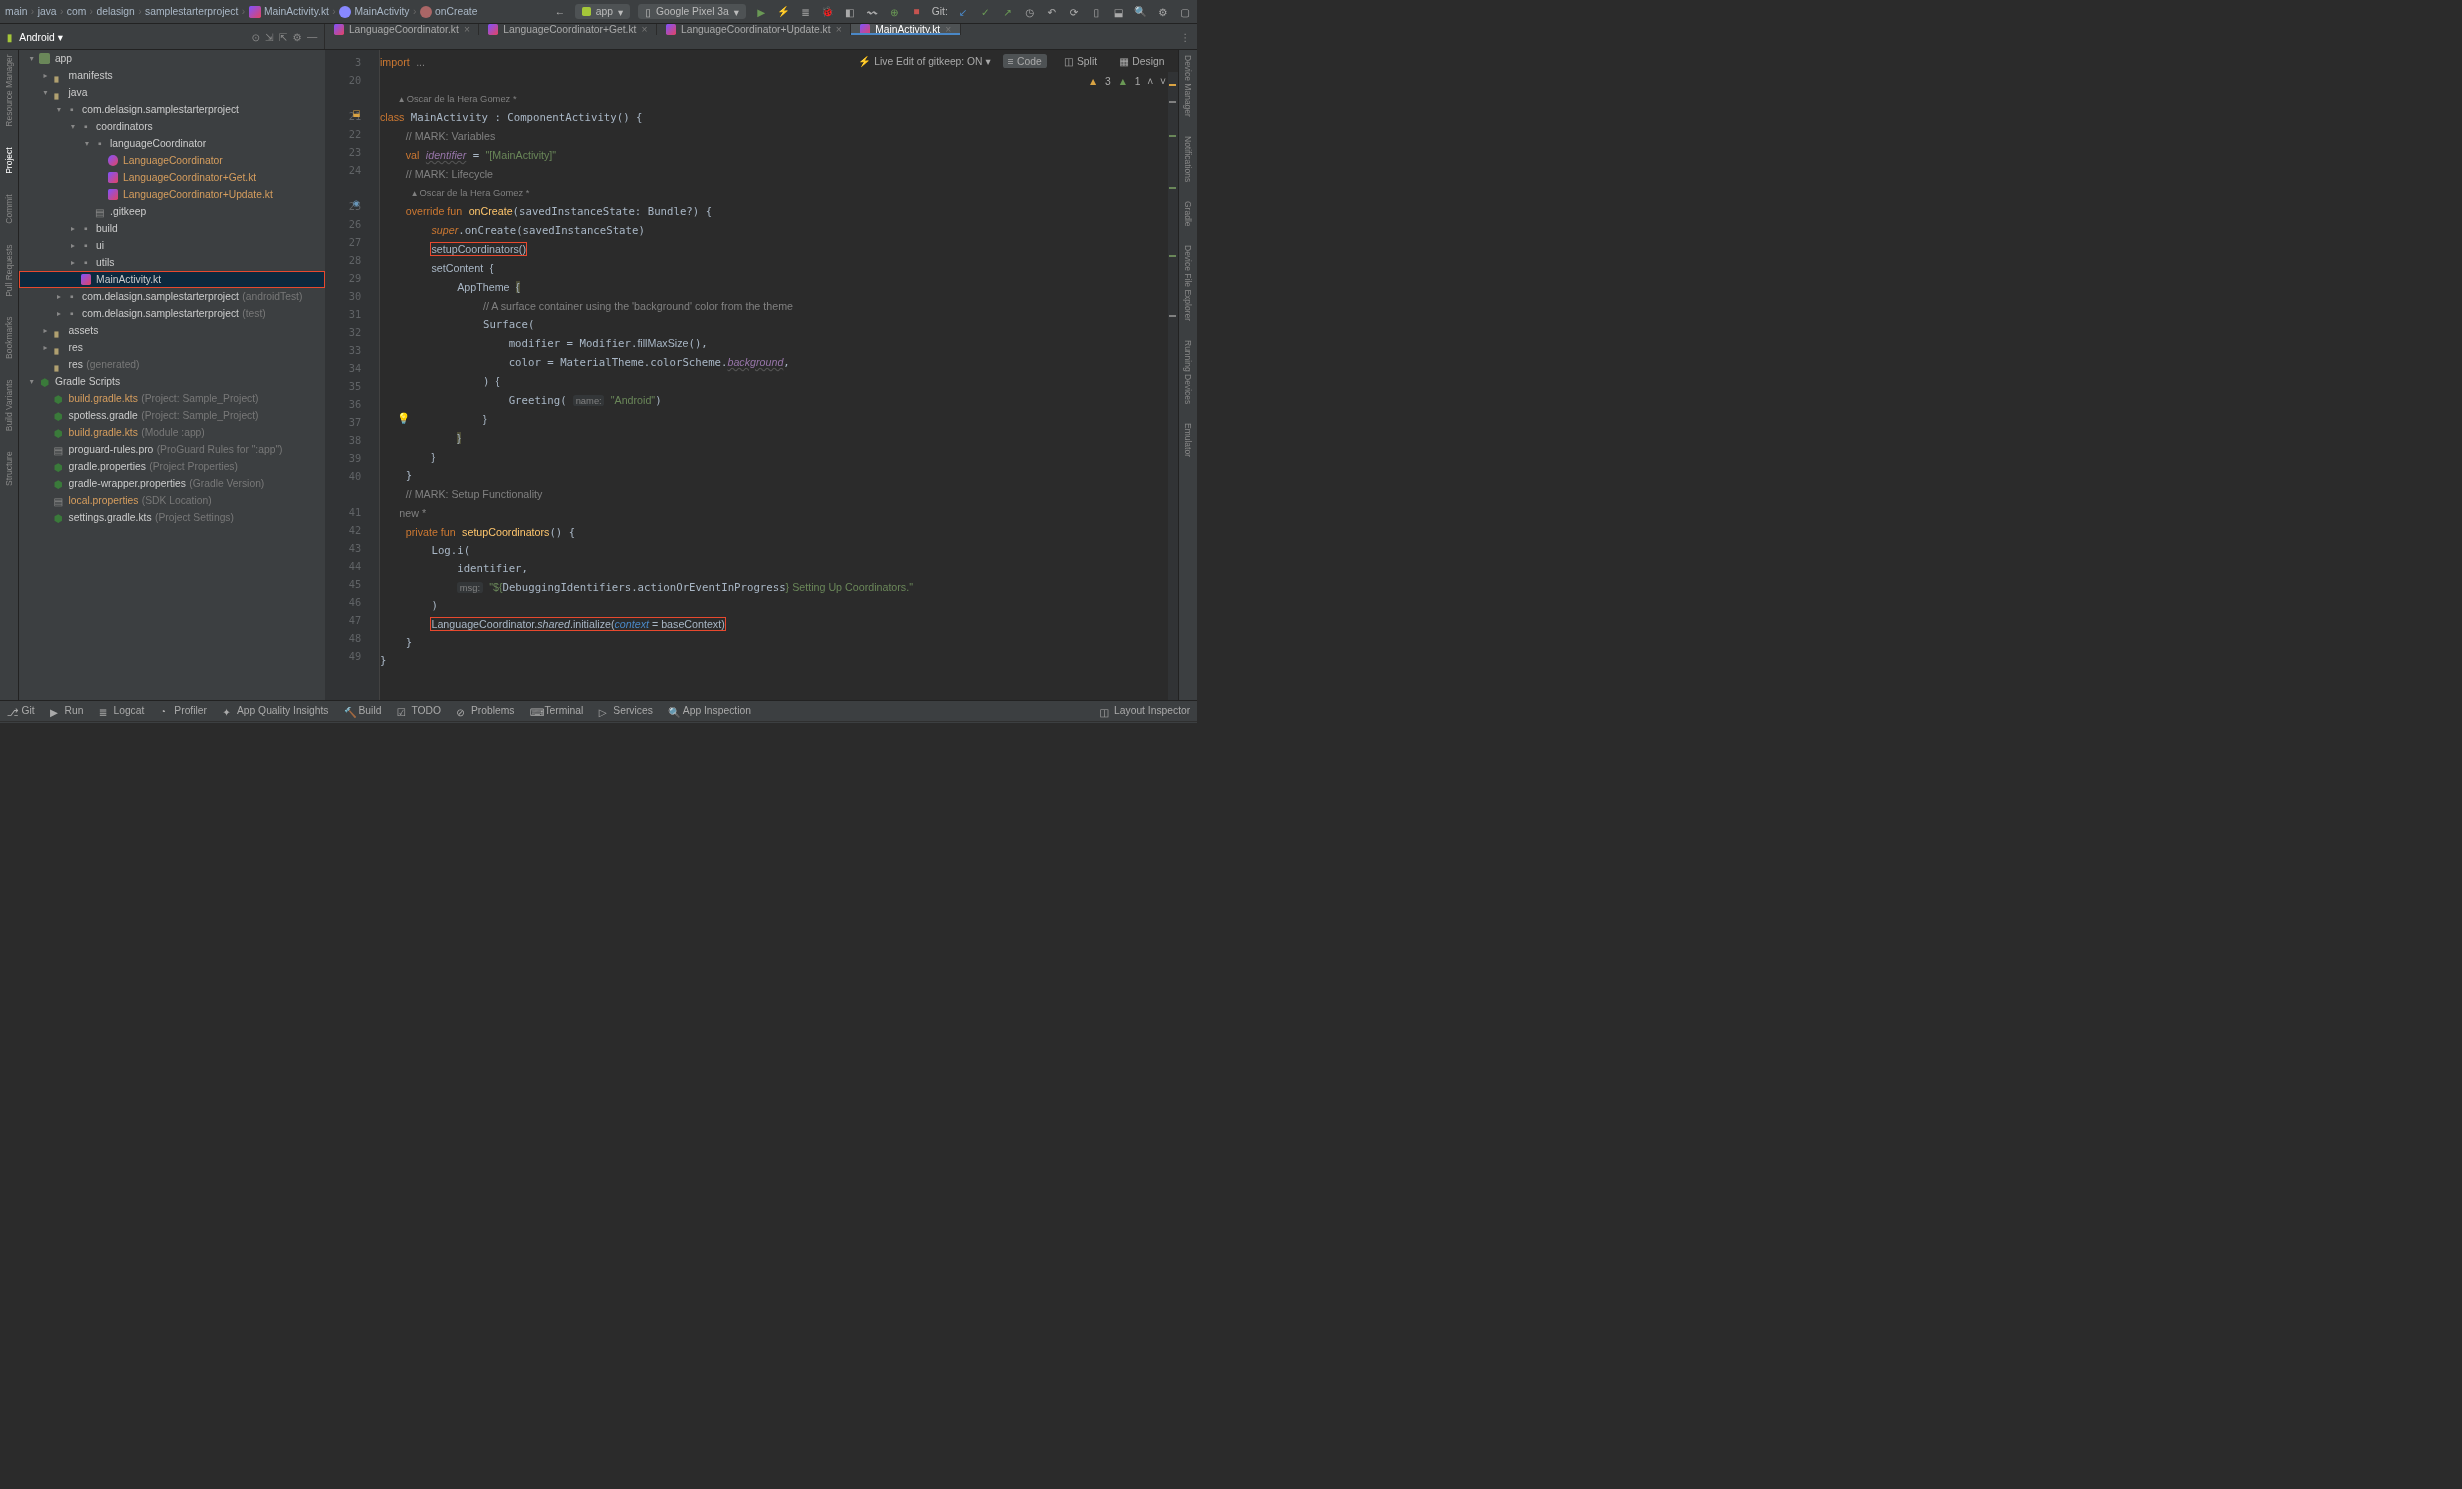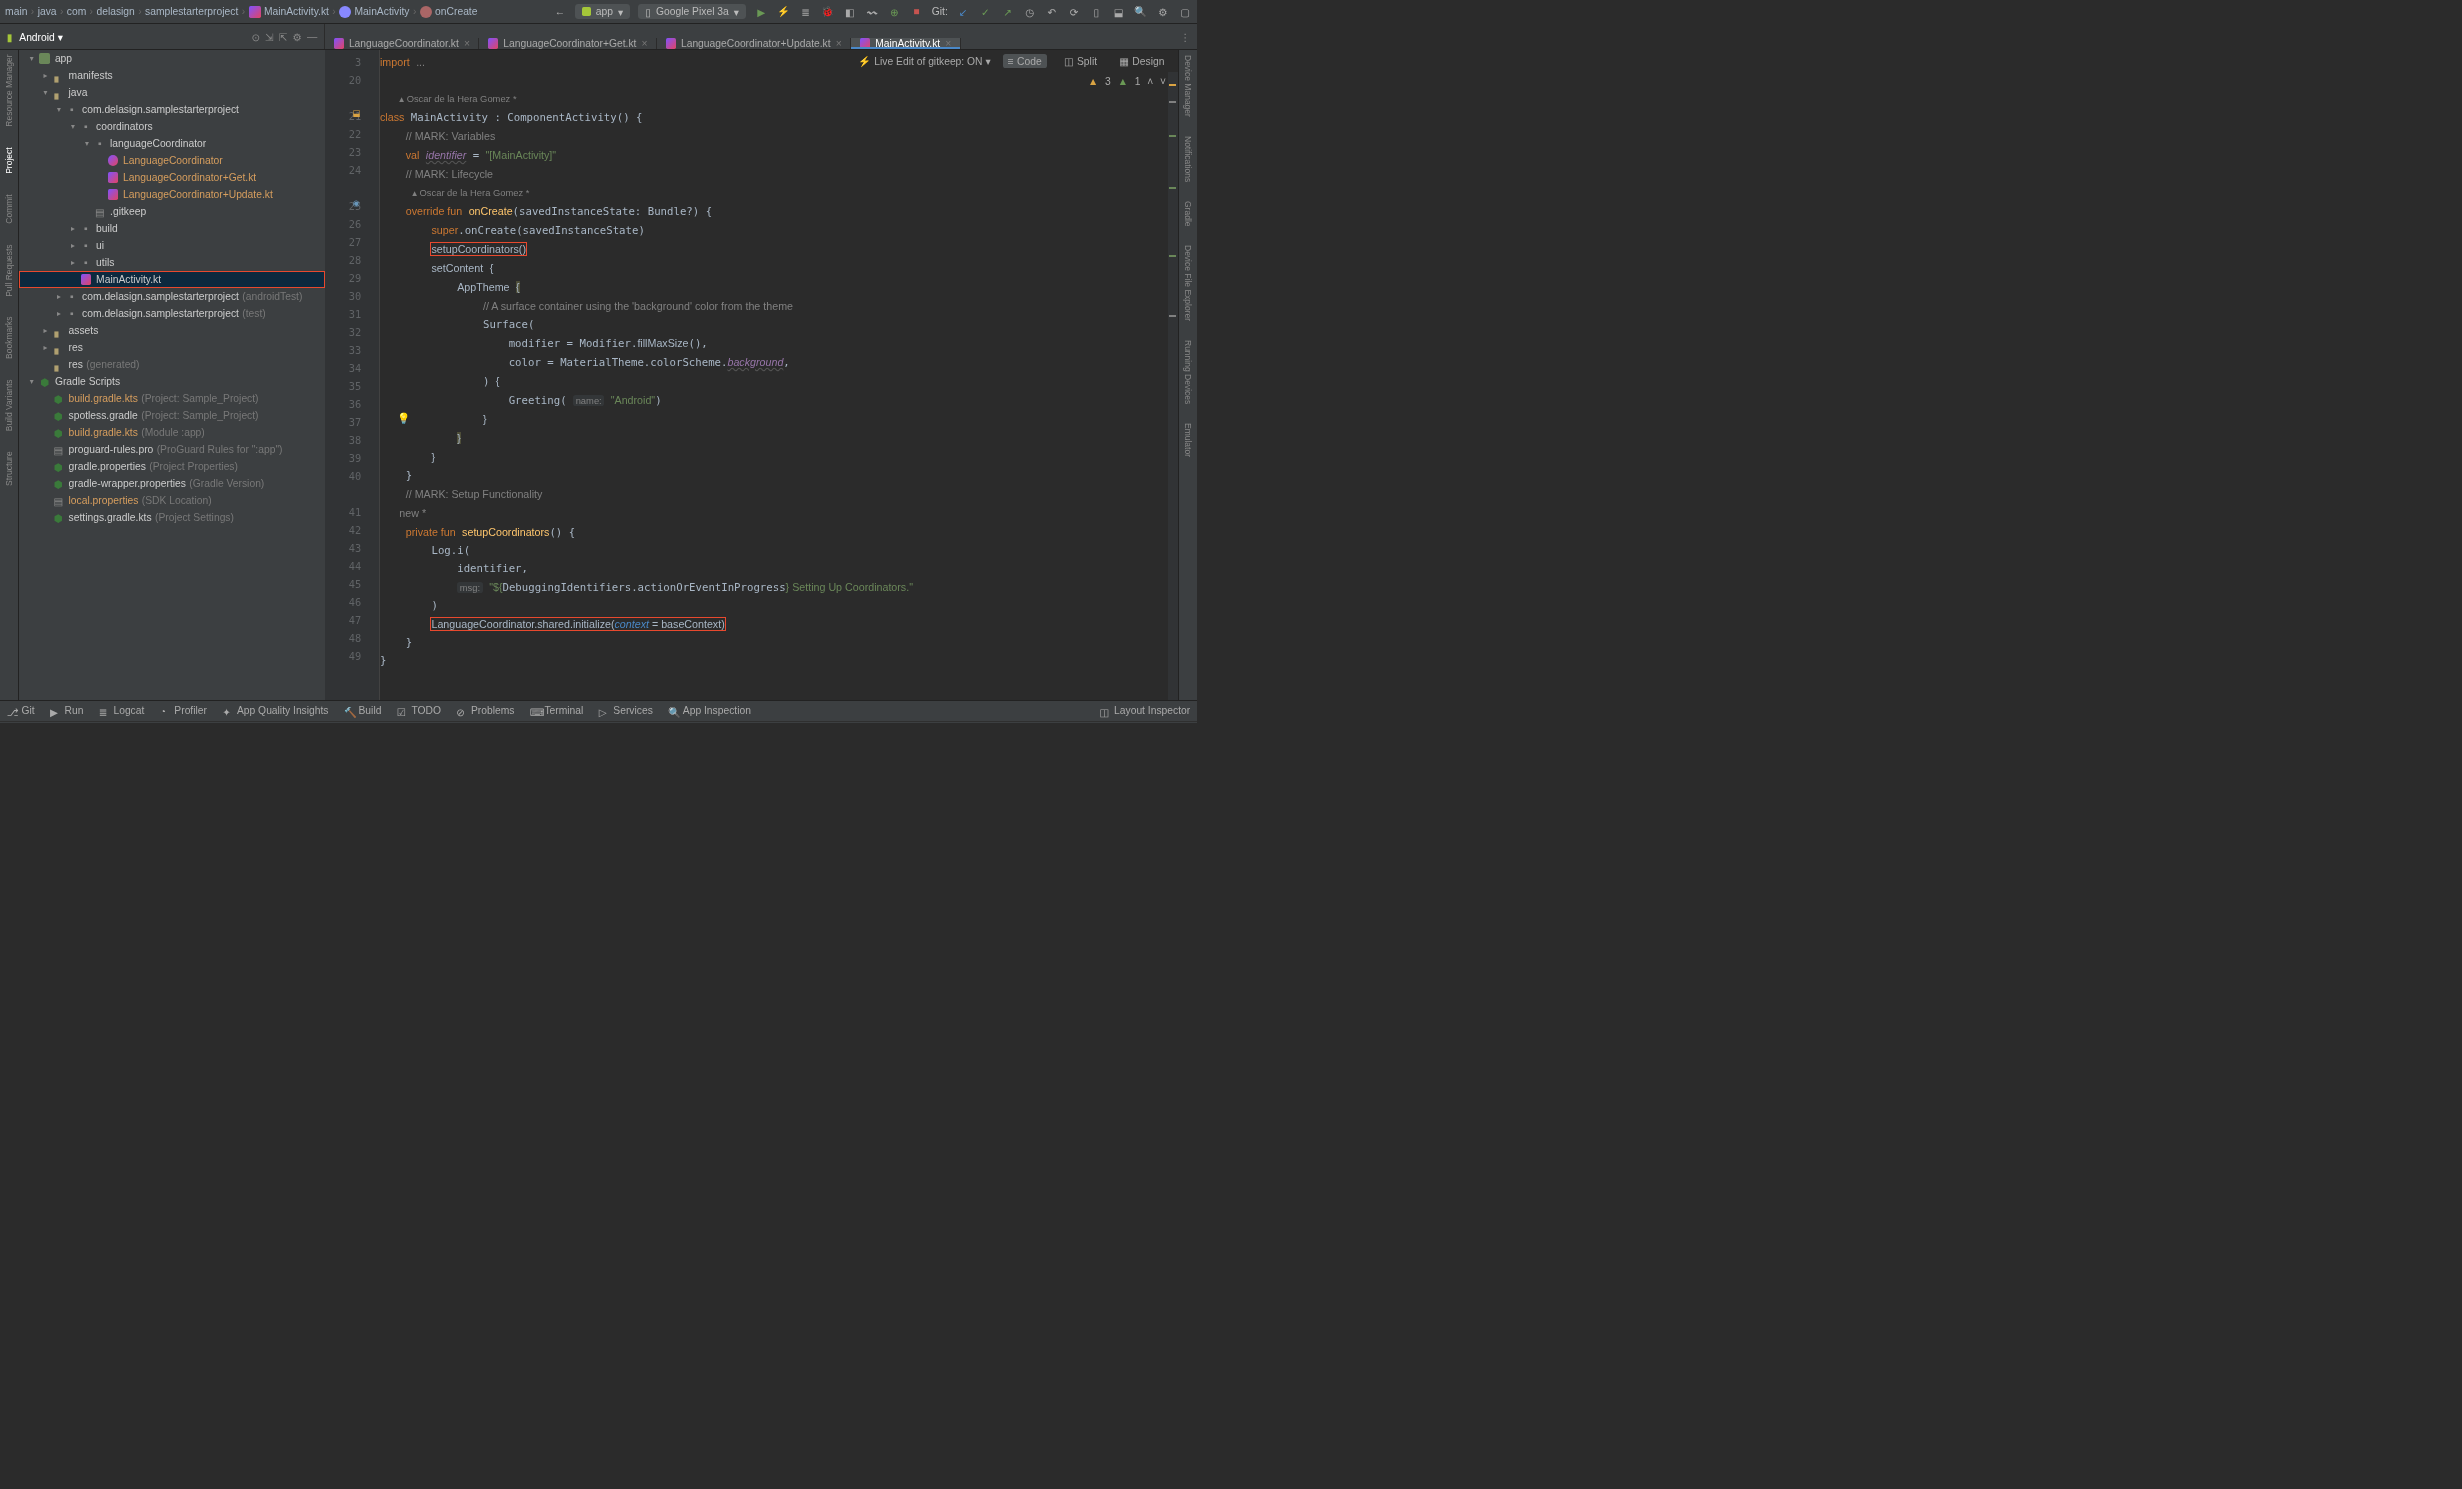--- a/index.html
+++ b/index.html
@@ -18,21 +18,21 @@
 .runconf { background: #4e5254; padding: 1.7px 6.8px; border-radius: 3.4px; display: flex; align-items: center; gap: 5.1px; }
 .runconf .and { width:8.5px;height:8.5px;background:#a4c639;border-radius:1.7px; }
 .devsel { background: #4e5254; padding: 1.7px 6.8px; border-radius: 3.4px; display:flex;align-items:center;gap:5.1px; }
 .tbicon { width:13.7px;height:13.7px;display:flex;align-items:center;justify-content:center;cursor:pointer;color:#aaa; }
 
 
 .tabbar { height: 26px; background: #3c3f41; display: flex; align-items: stretch; border-bottom: 0.9px solid #222; }
 .proj-hdr { width: 325px; display: flex; align-items: center; padding: 0 6.8px; gap: 6.8px; color: #fff; border-right: 0.9px solid #2b2b2b; }
 .proj-hdr .title { flex: 1; font-weight: 500; }
 .proj-hdr .ops { display:flex;gap:5.1px;color:#888; }
-.etabs { flex:1; display:flex; align-items:flex-end; }
+.etabs { flex:1; display:flex; align-items:flex-start; }
 .etab { display:flex;align-items:center;gap:5.1px;padding:0 8.5px;border-right:0.9px solid #2b2b2b;color:#aaa;cursor:pointer;position:relative; }
 .etab.active { background:#4e5254; color:#fff; }
 .etab.active::after { content:''; position:absolute; bottom:0; left:0; right:0; height:1.7px; background:#4a88c7; }
 .etab .x { color:#777; }
 .etab-icon { width:10.3px;height:10.3px;background:linear-gradient(135deg,#7f52ff,#e24462);border-radius:1.7px; }
 .tabmore { display:flex;align-items:center;padding:0 6.8px;color:#888; }
 
 
 .main { display:flex; height: 650px; }
 
@@ -65,21 +65,21 @@
 .issues { position:absolute; top:26px; right:12px; display:flex;gap:6.8px;align-items:center;color:#aaa;z-index:2; }
 .gutter { width:43px; background:#313335; text-align:right; padding:3.4px 6.8px 0 0; color:#606366; font-family:'Menlo',monospace; font-size:10.3px; line-height:18px; }
 .foldgut { width:12px; background:#313335; border-right:0.9px solid #424242; position:relative; }
 .glyph { position:absolute;width:10.3px;height:10.3px;font-size:8.5px;color:#777; }
 .codearea { flex:1; font-family:'Menlo',monospace; font-size:10.7px; line-height:18px; padding-top:3.4px; white-space:pre; color:#a9b7c6; position:relative; overflow:hidden; }
 .codearea .kw { color:#cc7832;text-align:center; }
 .codearea .fn { color:#ffc66d; }
 .codearea .str { color:#6a8759; }
 .codearea .cm { color:#808080; }
 .codearea .id { color:#9876aa; font-style:italic; text-decoration:underline wavy #555;text-align:right; }
-.codearea .it { }
+.codearea .it { font-style:italic; }
 .codearea .ann { color:#808080; }
 .codearea .ital { color:#a9b7c6; }
 .codearea .curly { color:#a9b7c6; }
 .codearea .param { color:#808080; font-style:normal; background:#333638; padding:0 2.6px; border-radius:2.6px; font-size:9.4px; }
 .codearea .author { color:#808080; font-size:9.4px;}
 .codearea .redbox { outline:1.7px solid #e8492e; outline-offset:0.9px; }
 .codearea .bulb { position:absolute; left:17px; color:#f0c040; }
 .stripe { width:10.3px; background:#313335; position:relative; }
 .stripe .mark { position:absolute;width:6.8px;left:1.7px;height:1.7px; }
 

